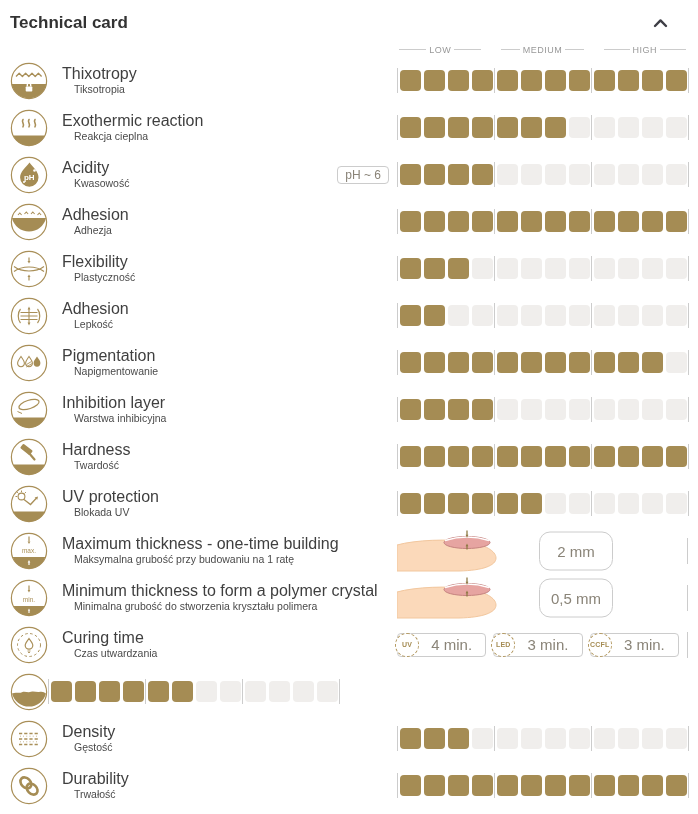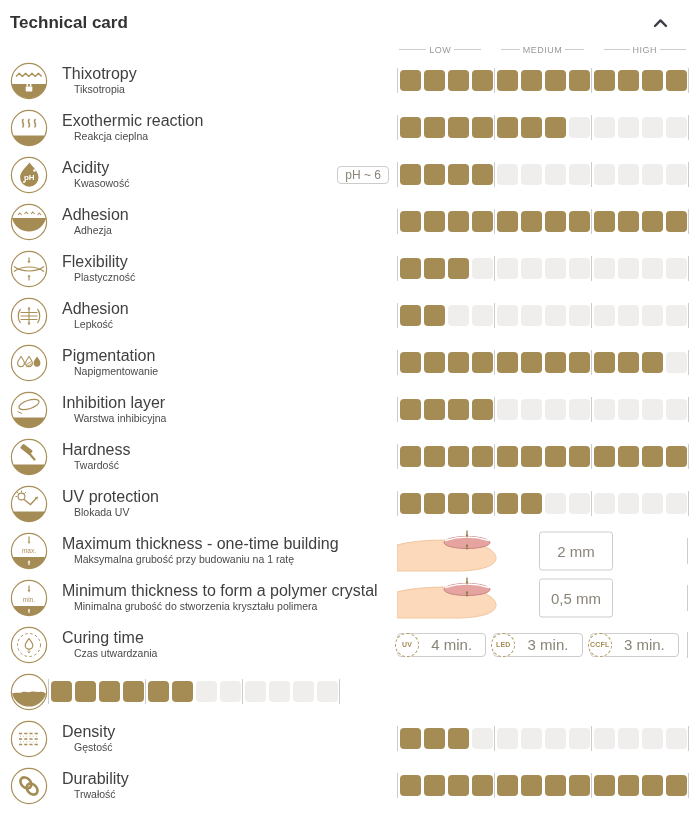--- a/index.html
+++ b/index.html
@@ -18,21 +18,21 @@
   .label{font-size:16px;color:#3f3f3f;line-height:1.15;white-space:nowrap;}
   .sublabel{font-size:10.5px;color:#4a4a4a;line-height:1.2;white-space:nowrap;margin-left:12px;}
   .badge{flex:none;margin-right:8px;border:1px solid #ccc;border-radius:4px;padding:1px 7px;font-size:12px;color:#8a8478;white-space:nowrap;}
   .right{width:291px;flex:none;margin-right:10px;position:relative;display:flex;align-items:center;height:100%;}
   .bar{display:flex;width:100%;}
   .bar-group{display:flex;border-left:1px solid #ccc;padding:2px 0;box-sizing:border-box;}
   .bar-group:last-child{border-right:1px solid #ccc;}
   .sq{width:21px;height:21px;border-radius:4px;margin:0 1.5px;background:#f0eeec;flex:none;}
   .sq.filled{background:#a58c54;}
   .finger{position:absolute;left:0;top:50%;transform:translateY(-50%);}
-  .value-box{position:absolute;left:142px;top:50%;transform:translateY(-50%);min-width:56px;text-align:center;border:1px solid #ccc;border-radius:3px;padding:10px 8px;font-size:15px;color:#8a8478;white-space:nowrap;}
+  .value-box{position:absolute;left:142px;top:50%;transform:translateY(-50%);min-width:56px;text-align:center;border:1px solid #ccc;border-radius:11px;padding:10px 8px;font-size:15px;color:#8a8478;white-space:nowrap;}
   .end-line{position:absolute;right:0;top:50%;transform:translateY(-50%);width:1px;height:26px;background:#ccc;}
   .cure-row{display:flex;gap:7px;width:282px;}
   .cure-box{position:relative;flex:1;height:22px;border:1px solid #ccc;border-radius:4px;display:flex;align-items:center;justify-content:center;padding-left:20px;box-sizing:content-box;}
   .cure-badge{position:absolute;left:-3px;top:50%;transform:translateY(-50%);width:24px;height:24px;border:1px dashed #b49a62;border-radius:50%;background:#fff;display:flex;align-items:center;justify-content:center;font-size:7px;font-weight:bold;color:#a58c54;letter-spacing:.2px;box-sizing:border-box;}
   .cure-time{font-size:15px;color:#8a8478;white-space:nowrap;}
 </style>
 </head>
 <body>
 
 <div class="card">

